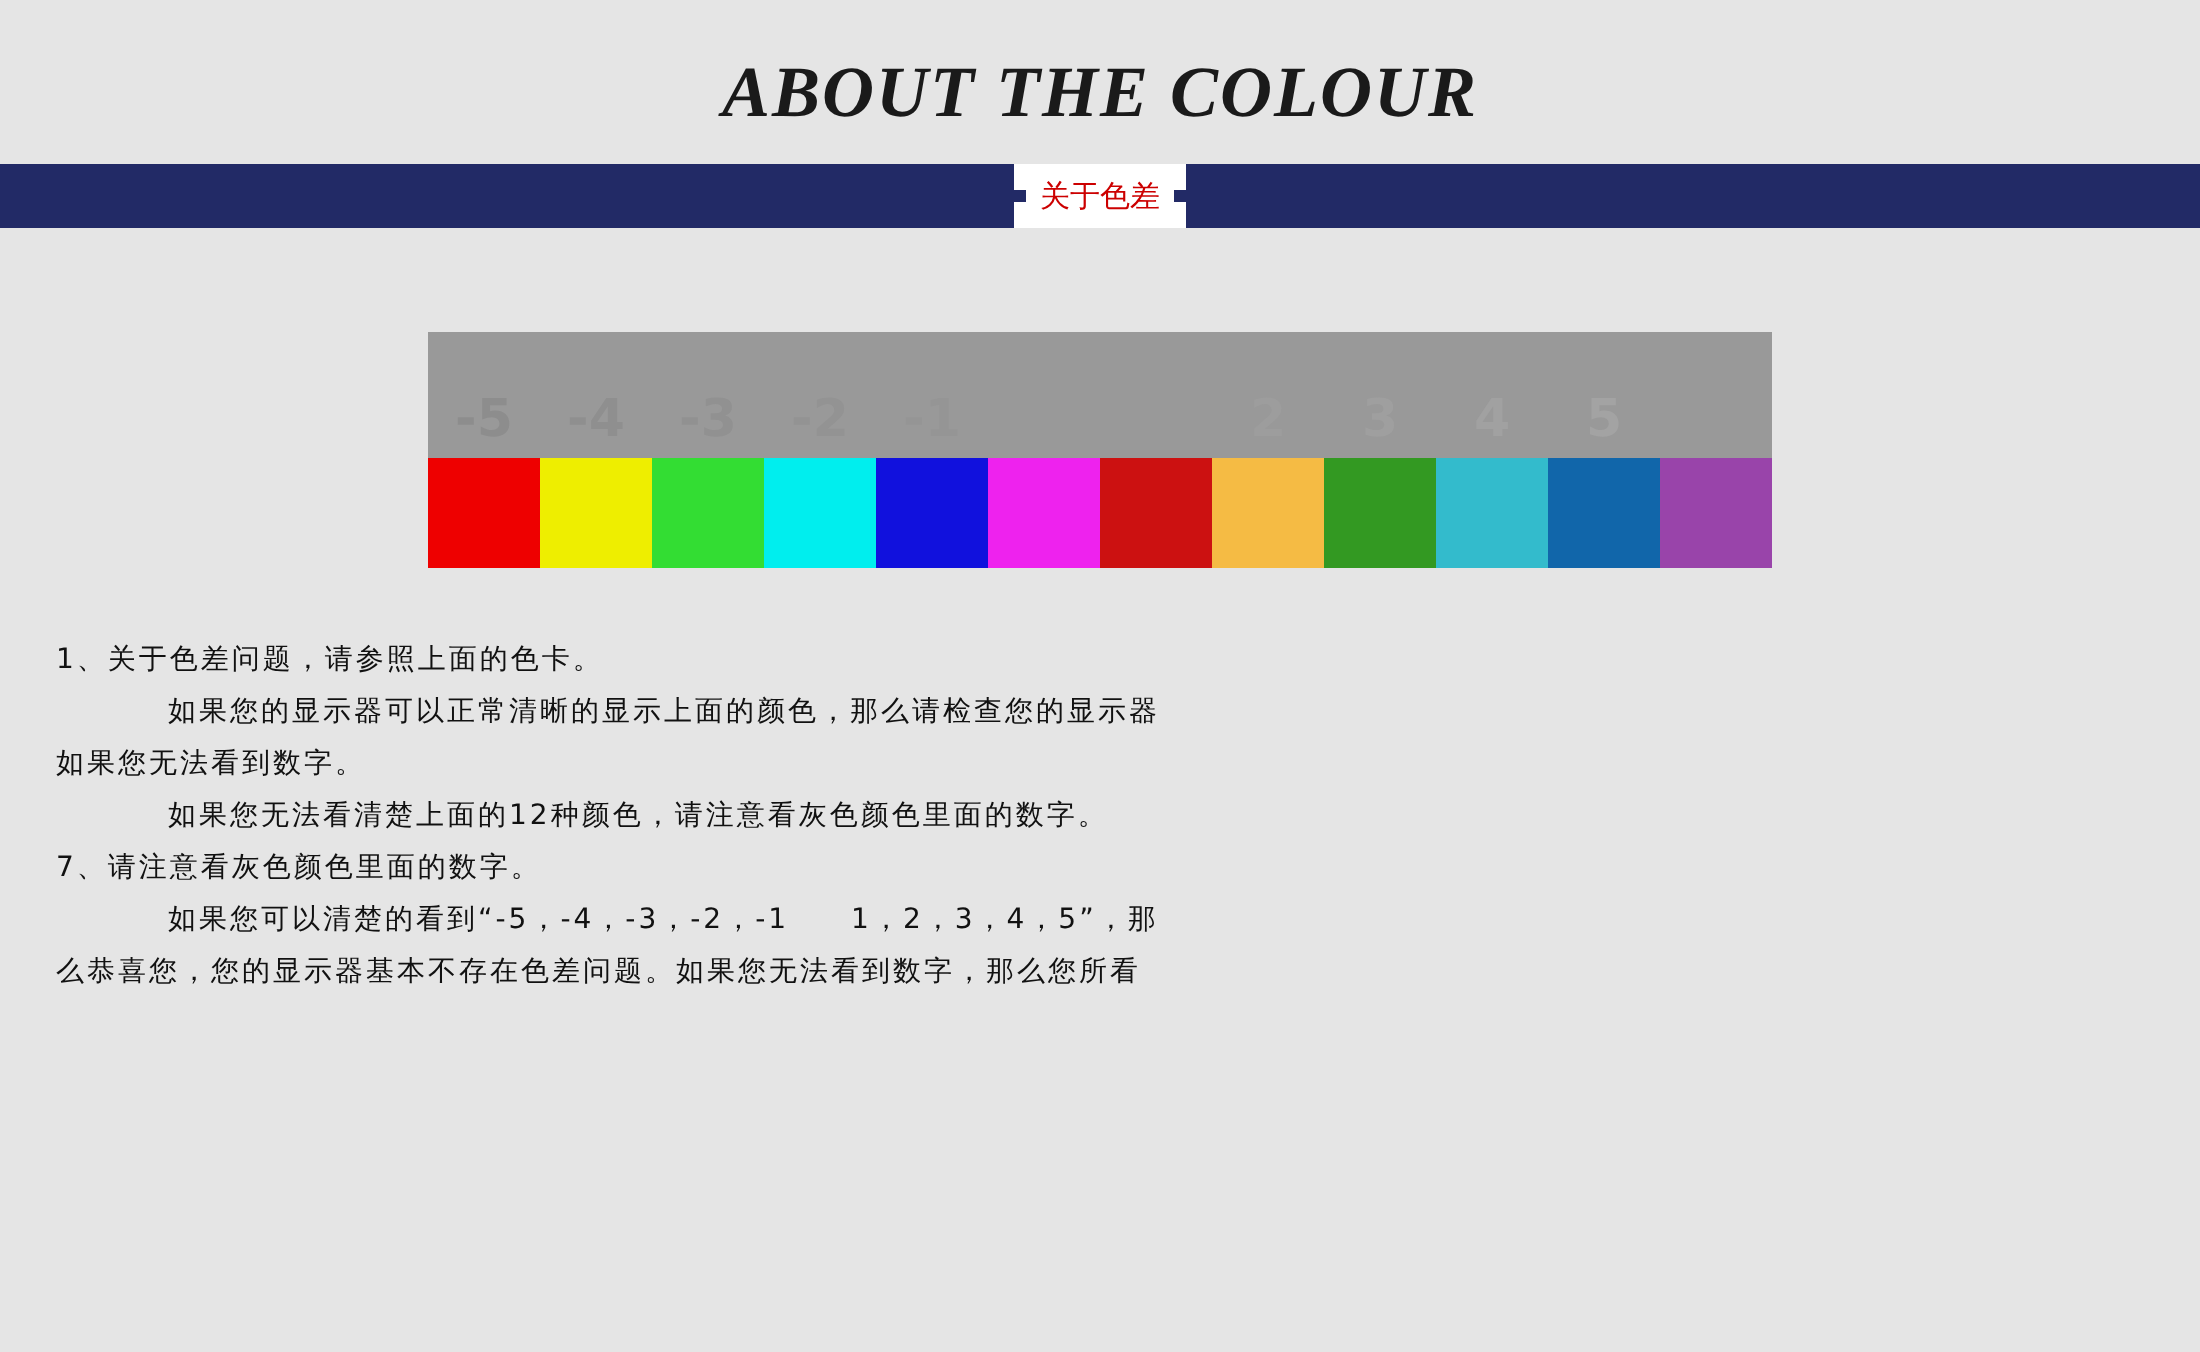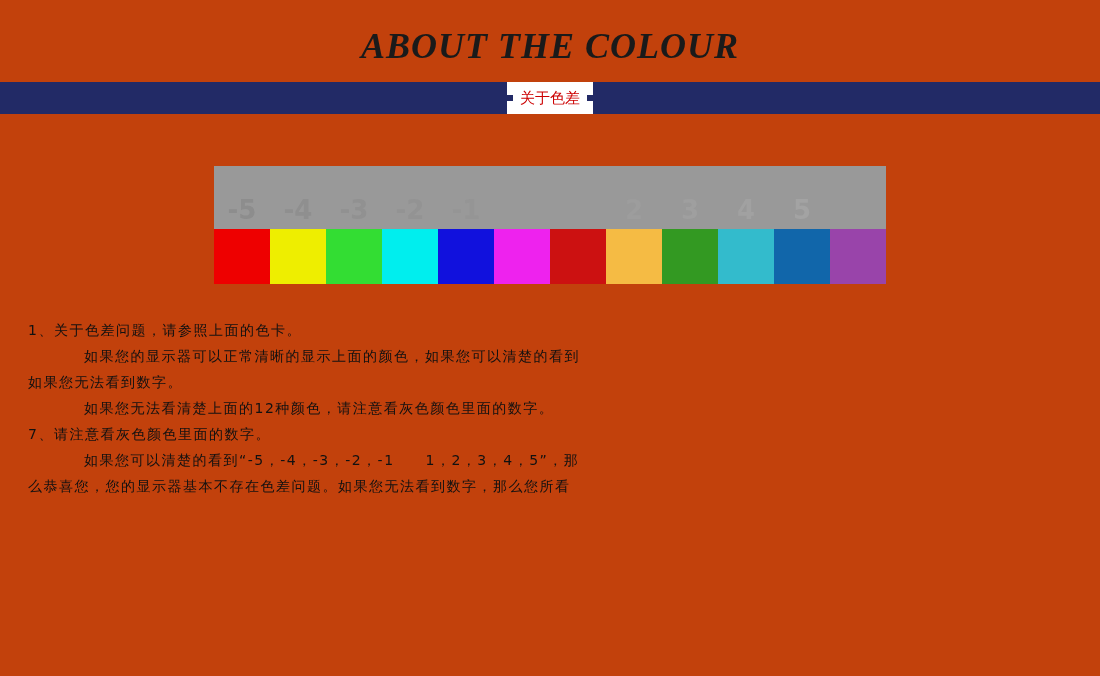--- a/index.html
+++ b/index.html
@@ -10,21 +10,21 @@
     width: 1100px;
     height: 676px;
     background: #ffffff;
     font-family: "Liberation Sans", sans-serif;
     overflow: hidden;
   }
   .page {
     position: relative;
     width: 1100px;
     height: 676px;
-    background: #c2410c;
+    background: #e5e5e5;
   }
 
   
   .header-title {
     text-align: center;
     font-family: "Liberation Serif", serif;
     font-style: italic;
     font-weight: bold;
     font-size: 36px;
     letter-spacing: 1px;
@@ -154,21 +154,21 @@
         <div class="colorcell" style="background: rgb(51, 153, 34);"></div>
         <div class="colorcell" style="background: rgb(51, 187, 204);"></div>
         <div class="colorcell" style="background: rgb(17, 102, 170);"></div>
         <div class="colorcell" style="background: rgb(153, 68, 170);"></div>
       </div>
     </div>
   </div>
 
   <div class="body-text">
     <p class="para">1、关于色差问题，请参照上面的色卡。</p>
-    <p class="para indent">如果您的显示器可以正常清晰的显示上面的颜色，如果您可以清楚的看到</p>
+    <p class="para indent">如果您的显示器可以正常清晰的显示上面的颜色，那么请检查您的显示器</p>
     <p class="para">如果您无法看到数字。</p>
     <p class="para indent">如果您无法看清楚上面的12种颜色，请注意看灰色颜色里面的数字。</p>
     <p class="para">7、请注意看灰色颜色里面的数字。</p>
     <p class="para indent">如果您可以清楚的看到“-5，-4，-3，-2，-1　　1，2，3，4，5”，那</p>
     <p class="para">么恭喜您，您的显示器基本不存在色差问题。如果您无法看到数字，那么您所看</p>
   </div>
 
 </div>
 
 </body></html>

